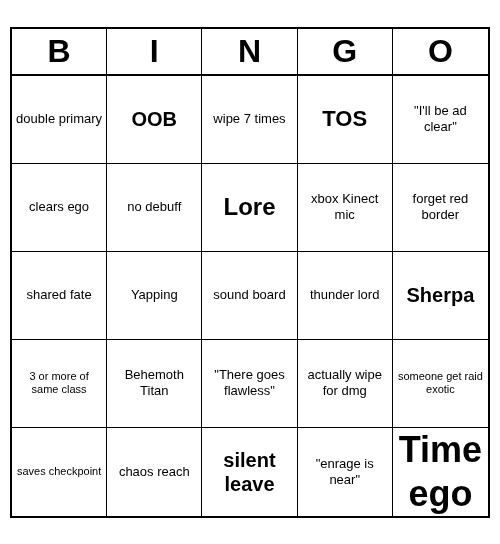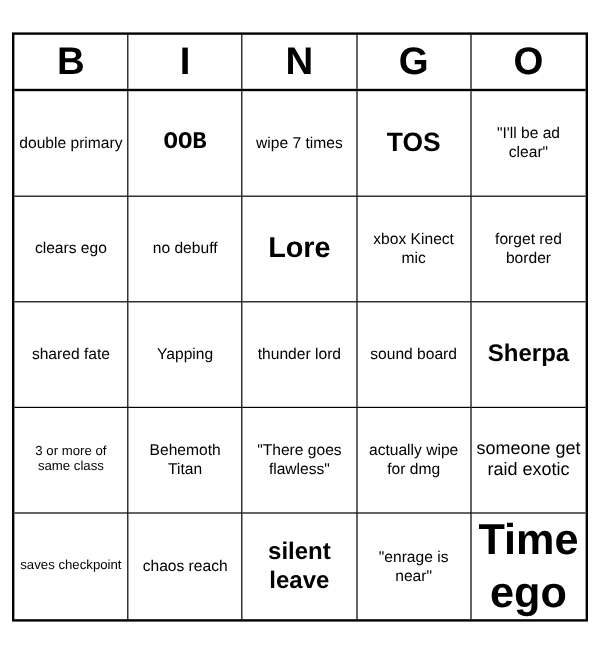--- a/index.html
+++ b/index.html
@@ -63,21 +63,21 @@
   <div class="bingo-header-cell">B</div>
       <div class="bingo-header-cell">I</div>
       <div class="bingo-header-cell">N</div>
       <div class="bingo-header-cell">G</div>
       <div class="bingo-header-cell">O</div>
     </div>
   <div class="bingo-grid">
   <div class="bingo-cell">
         <span>double primary</span>
       </div>
-      <div class="bingo-cell" style="font-size: 20px; font-weight: bold; font-family: Liberation Mono, monospace;">
+      <div class="bingo-cell" style="font-size: 20px; font-weight: bold;">
         <span>OOB</span>
       </div>
       <div class="bingo-cell">
         <span>wipe 7 times</span>
       </div>
       <div class="bingo-cell" style="font-size: 22px; font-weight: bold;">
         <span>TOS</span>
       </div>
       <div class="bingo-cell">
         <span>"I'll be ad clear"</span>
@@ -97,41 +97,41 @@
       <div class="bingo-cell">
         <span>forget red border</span>
       </div>
       <div class="bingo-cell">
         <span>shared fate</span>
       </div>
       <div class="bingo-cell">
         <span>Yapping</span>
       </div>
       <div class="bingo-cell">
-        <span>thunder lord</span>
+        <span>sound board</span>
       </div>
       <div class="bingo-cell">
-        <span>sound board</span>
+        <span>thunder lord</span>
       </div>
       <div class="bingo-cell" style="font-size: 20px; font-weight: bold;">
         <span>Sherpa</span>
       </div>
       <div class="bingo-cell" style="font-size: 11px;">
         <span>3 or more of same class</span>
       </div>
       <div class="bingo-cell" style="font-size: 13px;">
         <span>Behemoth Titan</span>
       </div>
       <div class="bingo-cell">
         <span>"There goes flawless"</span>
       </div>
       <div class="bingo-cell">
         <span>actually wipe for dmg</span>
       </div>
-      <div class="bingo-cell" style="font-size: 15px; justify-content: center;">
+      <div class="bingo-cell" style="font-size: 11px; justify-content: center;">
         <span>someone get raid exotic</span>
       </div>
       <div class="bingo-cell" style="font-size: 11px;">
         <span>saves checkpoint</span>
       </div>
       <div class="bingo-cell">
         <span>chaos reach</span>
       </div>
       <div class="bingo-cell" style="font-size: 20px; font-weight: bold;">
         <span>silent leave</span>

